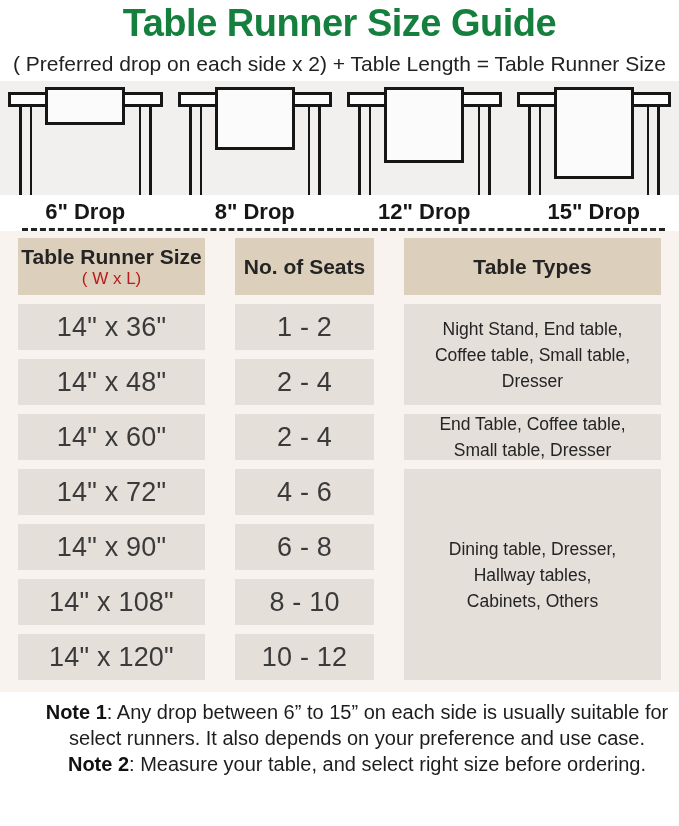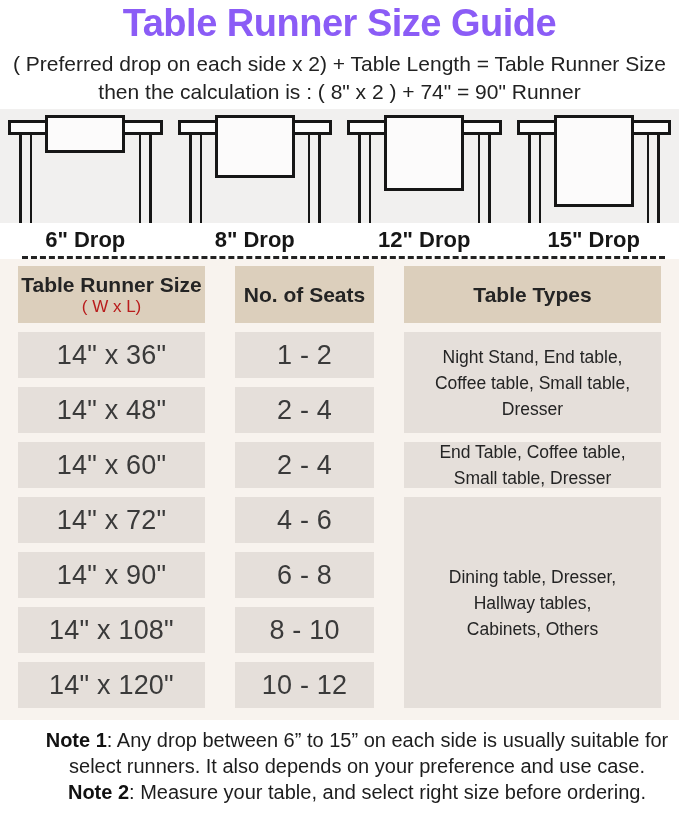--- a/index.html
+++ b/index.html
@@ -4,21 +4,21 @@
 <style>
   html,body{margin:0;padding:0;}
   body{
     width:679px;height:826px;background:#ffffff;overflow:hidden;
     font-family:"Liberation Sans", sans-serif;color:#1f1f1f;
   }
   
   .top{ text-align:center; padding-top:1px; }
   .title{
     margin:0; font-size:38px; line-height:45px; font-weight:800;
-    letter-spacing:-0.5px; color:#8b5cf6;
+    letter-spacing:-0.5px; color:#15803d;
   }
   .formula{ margin:3px 0 0; font-size:21px; line-height:29px; color:#222; }
   .ex{ margin:0; font-size:21px; line-height:28px; color:#222; }
 
   
   .figures-row{
     margin-top:3px; height:114px; background:#f1f0ef;
     display:flex; gap:15px; padding:0 8px; box-sizing:border-box;
   }
   .figure{ position:relative; width:155px; height:114px; }
@@ -69,21 +69,20 @@
   .notes{ background:#ffffff; text-align:center; padding-top:7px; }
   .note-line{ margin:0; font-size:20px; line-height:26px; color:#1d1d1d;padding-left:35px; }
   .note-line b{ font-weight:700; color:#111; }
 </style>
 </head>
 <body>
 
 <div class="top">
   <h1 class="title">Table Runner Size Guide</h1>
   <p class="formula">( Preferred drop on each side x 2) + Table Length = Table Runner Size</p>
-  <p class="ex">then the calculation is : ( 8" x 2 ) + 74" = 90" Runner</p>
 </div>
 
 <div class="figures-row">
   <div class="figure">
     <div class="tabletop"></div>
     <div class="leg left"></div>
     <div class="leg right"></div>
     <div class="runner r0"></div>
   </div>
   <div class="figure">

